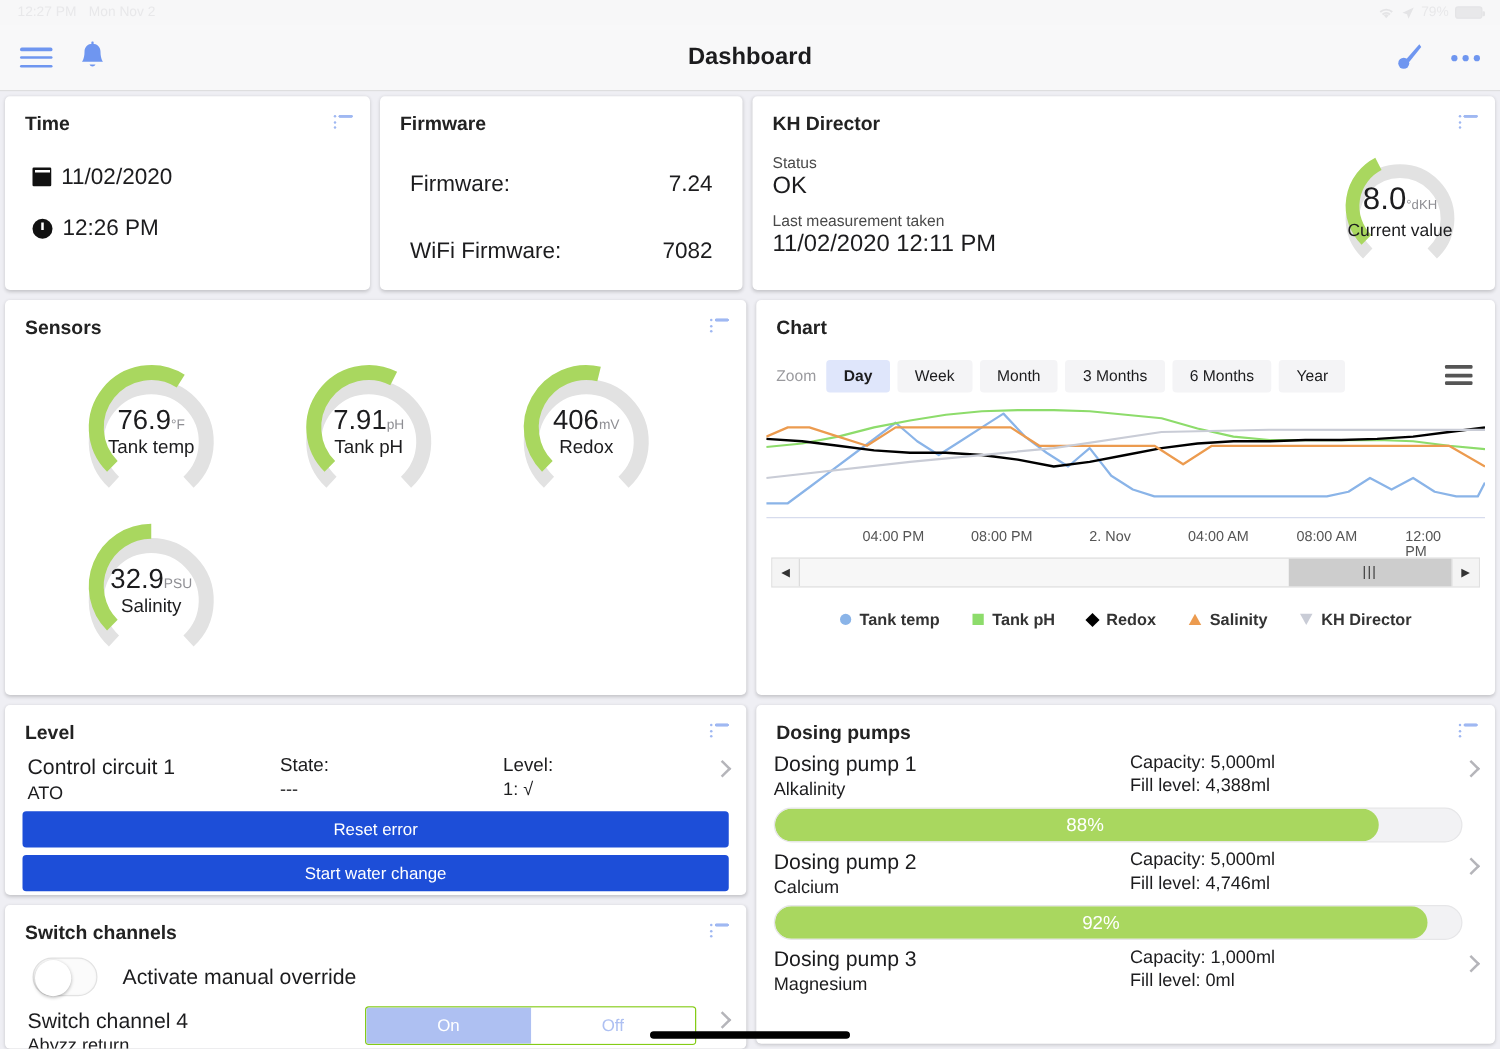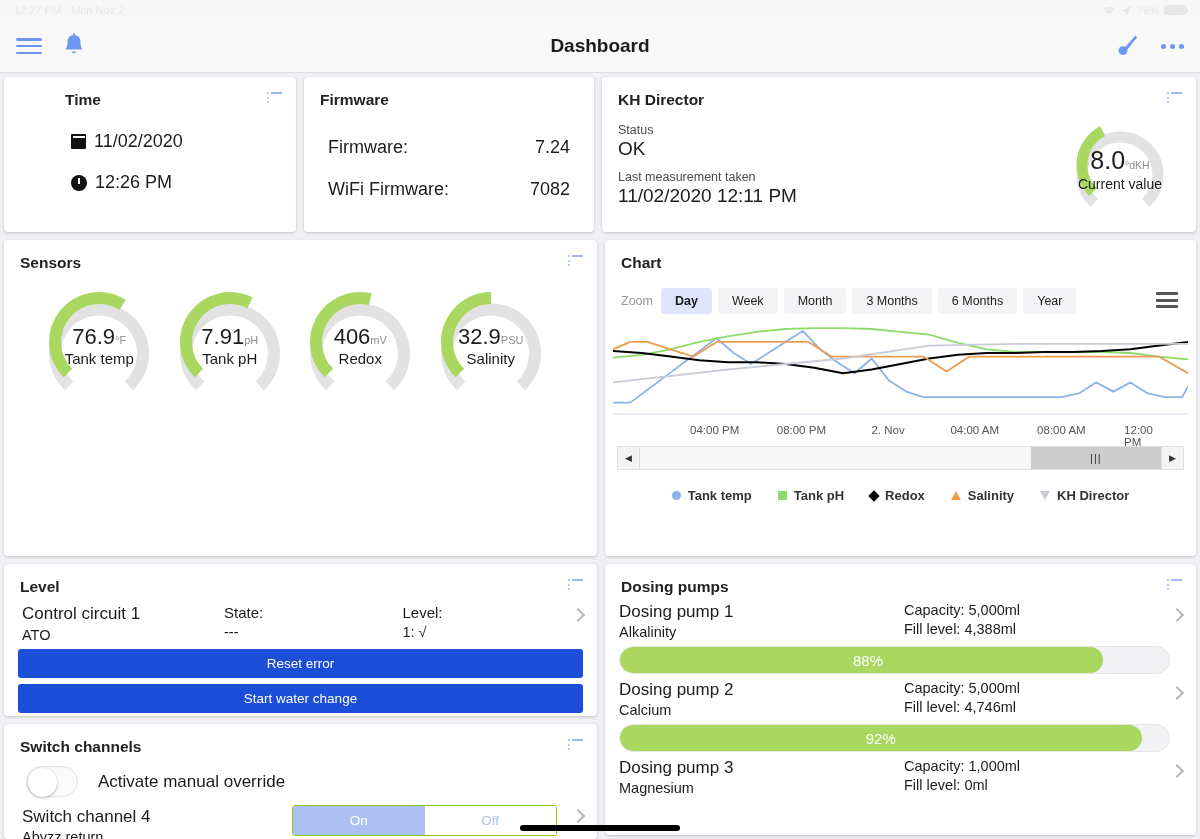--- a/index.html
+++ b/index.html
@@ -84,34 +84,34 @@
   .menu-icon i:nth-child(3) { top: 9px; }
   .menu-icon b {
     position: absolute; left: 0; width: 2px; height: 2px;
     background: #9fb8f2; border-radius: 50%;
   }
   .menu-icon b:nth-of-type(1) { top: 0; }
   .menu-icon b:nth-of-type(2) { top: 4.5px; }
   .menu-icon b:nth-of-type(3) { top: 9px; }
 
   
-  .time-card { width: 292px; height: 155px; padding-left: 45px; }
+  .time-card { width: 292px; height: 155px; }
   .time-row { display: flex; align-items: center; gap: 8px; font-size: 18px; color: #1c1c1e; padding: 0 0 0 22px; }
   .time-row.first { margin-top: 22px; }
   .time-row.second { margin-top: 20px; }
   .ico-cal { width: 15px; height: 15px; background: #111; border-radius: 1px; position: relative; }
   .ico-cal:before { content:""; position:absolute; top:2px; left:1.5px; right:1.5px; height:2px; background:#fff; }
   .ico-clock { width: 16px; height: 16px; border-radius: 50%; background: #111; position: relative; }
   .ico-clock:after { content:""; position:absolute; top:3px; left:7px; width:1.5px; height:6px; background:#fff; }
 
   
   .fw-card { width: 290px; height: 155px; }
   .fw-row { display: flex; justify-content: space-between; font-size: 18px; color: #1c1c1e; padding: 0 24px; }
   .fw-row.first { margin-top: 28px; }
-  .fw-row.second { margin-top: 21px; }
+  .fw-row.second { margin-top: 32px; }
 
   
   .kh-card { width: 586px; height: 155px; flex: 1; }
   .kh-body { display: flex; padding: 4px 16px 0 16px; }
   .kh-info { flex: 1; }
   .kh-label { font-size: 12.5px; color: #4a4a4a; margin-top: 10px; }
   .kh-value { font-size: 19px; color: #1c1c1e; margin-top: 1px; }
   .kh-gauge-wrap { width: 120px; display: flex; align-items: flex-start; justify-content: center; padding-top: 2px;}
 
   
@@ -122,21 +122,21 @@
     transform: translateY(-42%);
     text-align: center; line-height: 1.25;
   }
   .gauge-num { font-size: 25px; color: #1c1c1e; font-weight: 400; }
   .gauge-unit { font-size: 10.5px; color: #8e8e93; }
   .gauge-lbl { font-size: 14px; color: #1c1c1e; }
 
   
   .sensors-card { width: 593px; height: 316px; }
   .sensor-grid {
-    display: grid; grid-template-columns: 1fr 1fr 1fr 1fr; grid-template-rows: 1fr 1fr;
+    display: grid; grid-template-columns: 1fr 1fr 1fr; grid-template-rows: 1fr 1fr;
     padding: 6px 41px 12px 30px; justify-items: center; align-items: center;
     height: 272px;
   }
   .sensor-cell .gauge-num { font-size: 22px; }
   .sensor-cell .gauge-unit { font-size: 11px; }
   .sensor-cell .gauge-lbl { font-size: 15px; }
 
   
   .chart-card { flex: 1; height: 316px; }
   .zoom-bar { display: flex; align-items: center; gap: 6px; padding: 16px 16px 0 16px; position: relative; }

